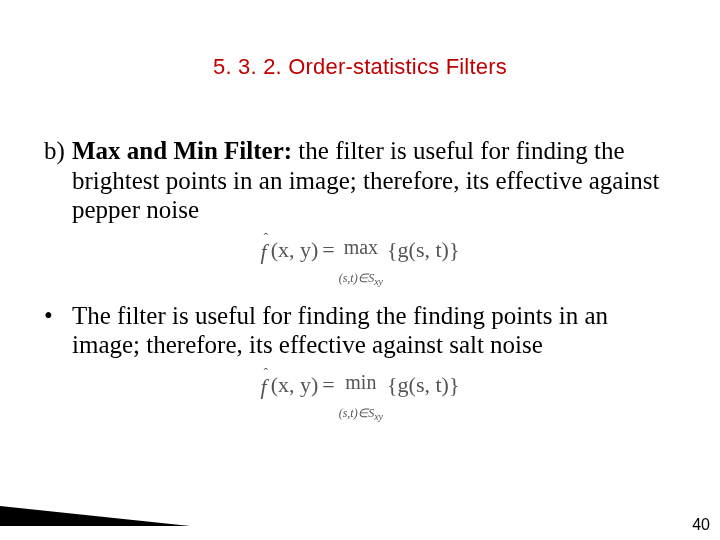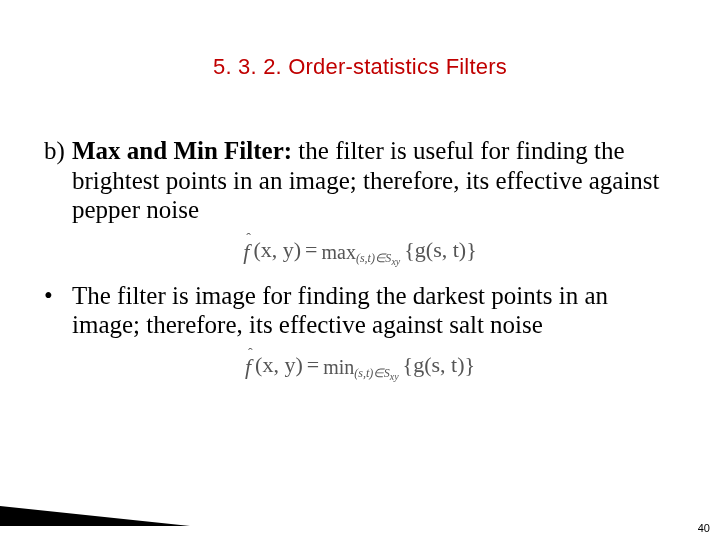--- a/index.html
+++ b/index.html
@@ -74,21 +74,21 @@
   }
   .formula .hat {
     position: absolute;
     top: -6px;
     left: 3px;
     font-size: 14px;
     font-style: normal;
   }
   .formula .op {
     display: flex;
-    flex-direction: row;
+    flex-direction: column;
     align-items: center;
     line-height: 1;
     text-align: right;
   }
   .formula .op .big {
     font-size: 20px;
     font-style: normal;
   }
   .formula .op .sub {
     font-size: 12px;
@@ -119,21 +119,21 @@
     height: 0;
     border-left: 0 solid transparent;
     border-right: 190px solid transparent;
     border-bottom: 20px solid #000;
   }
   .page-num {
     position: absolute;
     right: 10px;
     bottom: 6px;
     font-family: Arial, sans-serif;
-    font-size: 11px;
+    font-size: 16px;
     color: #000;
   }
 </style>
 </head>
 <body>
 
 <div class="slide">
 
   <div class="title">5. 3. 2. Order-statistics Filters</div>
 
@@ -154,21 +154,21 @@
         <span class="op">
           <span class="big">max</span>
           <span class="sub"><span>(s,t)∈S</span><sub>xy</sub></span>
         </span>
         <span class="brace"> {g(s, t)}</span>
       </div>
     </div>
 
     <div class="bullet">
       <span class="dot">•</span>
-      <span class="txt">The filter is image for finding the darkest points in an image; therefore, its effective against salt noise</span>
+      <span class="txt">The filter is useful for finding the finding points in an image; therefore, its effective against salt noise</span>
     </div>
 
     <div class="formula">
       <div class="row">
         <span class="fhat">
           <span class="hat">ˆ</span>
           <span>f</span>
         </span>
         <span class="args">(x, y)</span>
         <span class="eq"> = </span>

